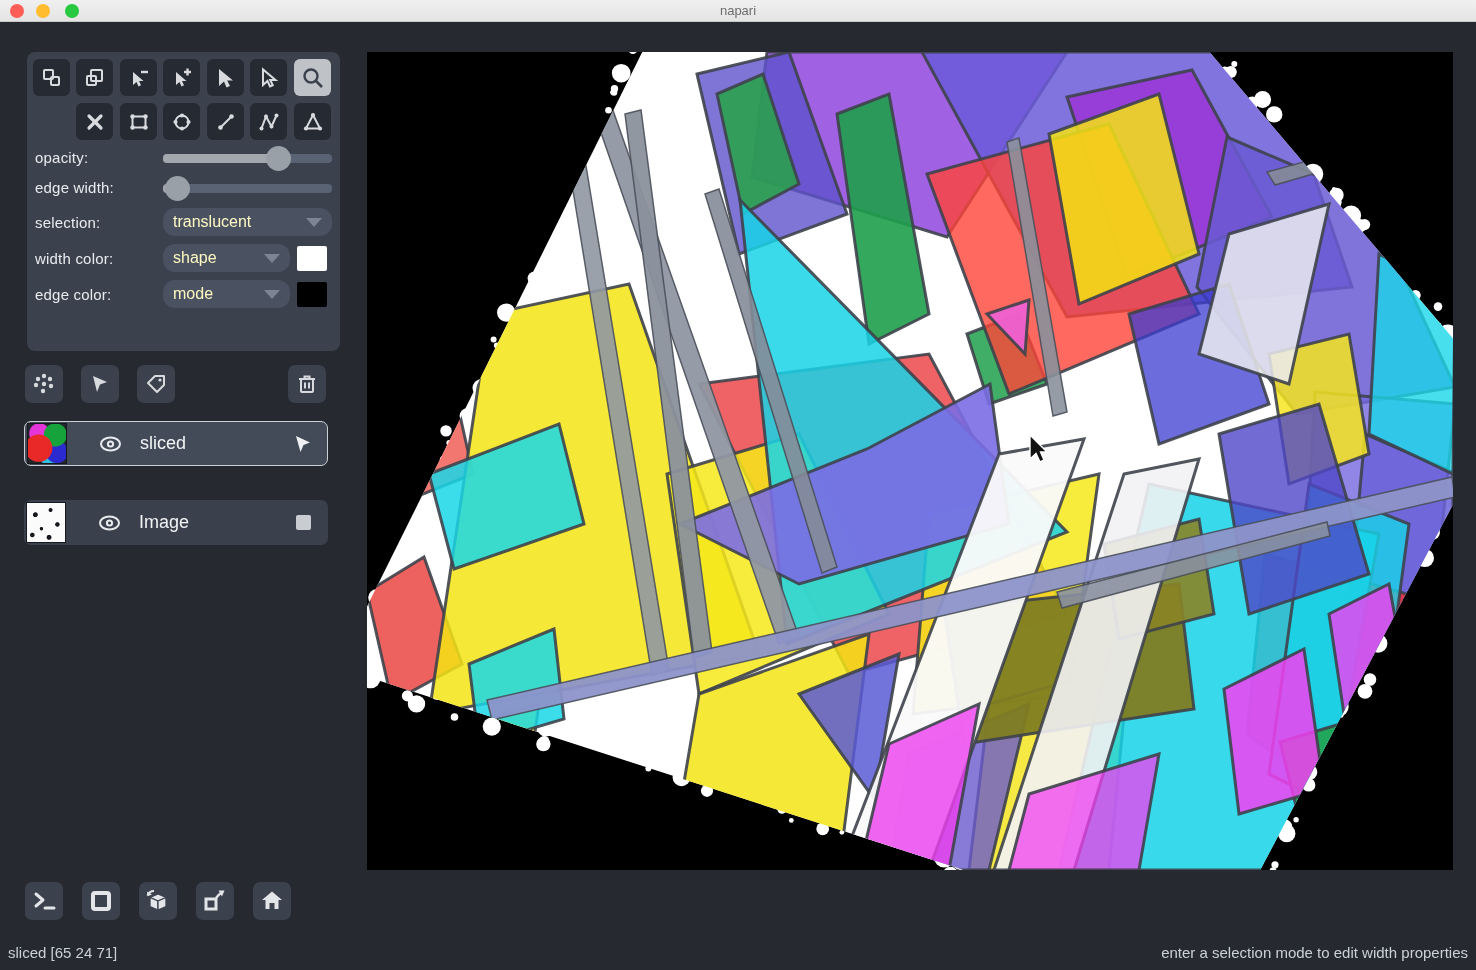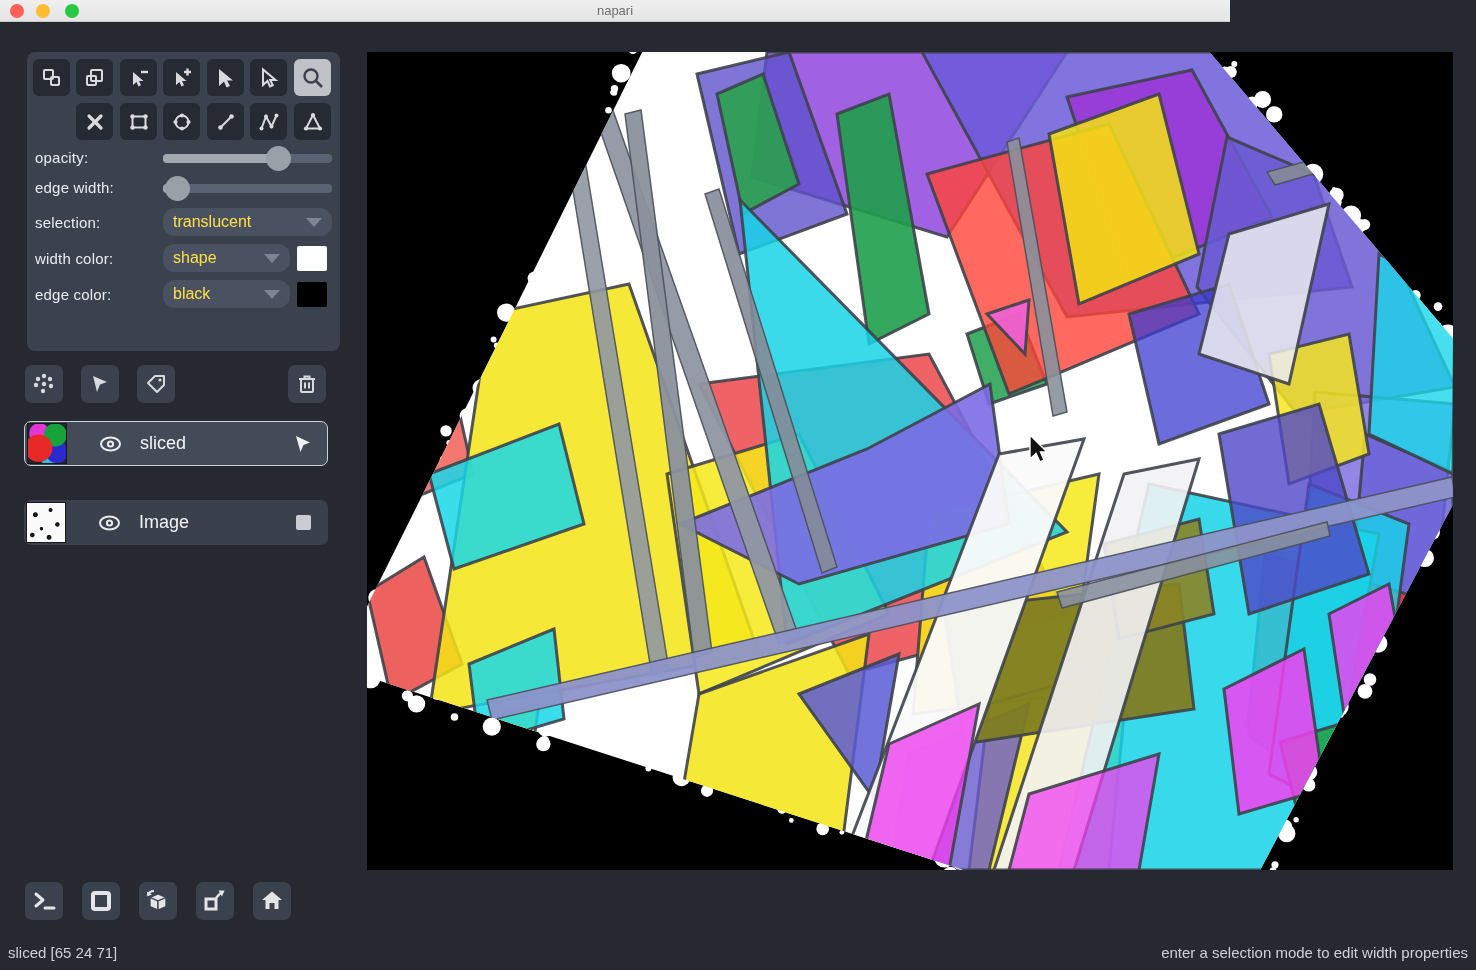--- a/index.html
+++ b/index.html
@@ -5,21 +5,21 @@
   * { margin:0; padding:0; box-sizing:border-box; }
   html,body { width:1476px; height:970px; }
   body {
     position:relative; overflow:hidden;
     background:#26292f;
     font-family:"Liberation Sans", sans-serif;
     -webkit-font-smoothing:antialiased;
   }
   
   .titlebar {
-    position:absolute; left:0; top:0; width:1230px; height:22px;
+    position:absolute; left:0; top:0; width:1476px; height:22px;
     background:linear-gradient(#f0f0f0,#e4e4e4);
     border-bottom:1px solid #c9c9c9;
   }
   .tl { position:absolute; top:4px; width:14px; height:14px; border-radius:50%; }
   .tl.red    { left:10px; }
   .tl.yellow { left:36px; }
   .tl.green  { left:65px; }
   .win-title {
     position:absolute; left:0; right:0; top:3px; text-align:center;
     font-size:13px; color:#6d6d6d;
@@ -38,21 +38,21 @@
   .ctl-label {
     position:absolute; left:8px; font-size:15px; color:#e9ebee; letter-spacing:.2px;
   }
   .slider { position:absolute; left:136px; width:169px; height:25px; }
   .slider-track { position:absolute; left:0; right:0; top:8px; height:9px; border-radius:4px; background:#5a6374; }
   .slider-fill  { position:absolute; left:0; top:8px; height:9px; border-radius:4px; background:#a3a8af; }
   .slider-handle{ position:absolute; top:0; width:25px; height:25px; border-radius:50%; background:#9aa0a8; }
   .dd {
     position:absolute; height:28px; background:#4a5160; border-radius:12px;
     display:flex; align-items:center; padding:0 10px;
-    color:#fde047; font-size:16px;
+    color:#fef9c3; font-size:16px;
   }
   .dd .arrow {
     margin-left:auto; width:0; height:0;
     border-left:8px solid transparent; border-right:8px solid transparent;
     border-top:9px solid #7d8594;
   }
   .swatch { position:absolute; width:30px; height:25px; border-radius:2px; }
   
   .layer-btn {
     position:absolute; top:365px; width:38px; height:38px; border-radius:7px;
@@ -244,21 +244,21 @@
 
   <div class="ctl-label" style="top:198px">width color:</div>
   <div class="dd" style="left:136px;top:192px;width:127px">
     <span>shape</span>
     <span class="arrow"></span>
   </div>
   <div class="swatch" style="left: 270px; top: 194px; background: rgb(255, 255, 255);"></div>
 
   <div class="ctl-label" style="top:234px">edge color:</div>
   <div class="dd" style="left:136px;top:228px;width:127px">
-    <span>black</span>
+    <span>mode</span>
     <span class="arrow"></span>
   </div>
   <div class="swatch" style="left: 270px; top: 230px; background: rgb(0, 0, 0);"></div>
 </div>
 
 <div class="layer-btn" style="left:25px">
   <svg width="26" height="26">
     <g fill="#d8dade">
       <circle cx="7" cy="8" r="2.2"></circle>
         <circle cx="13" cy="5" r="2.2"></circle>

